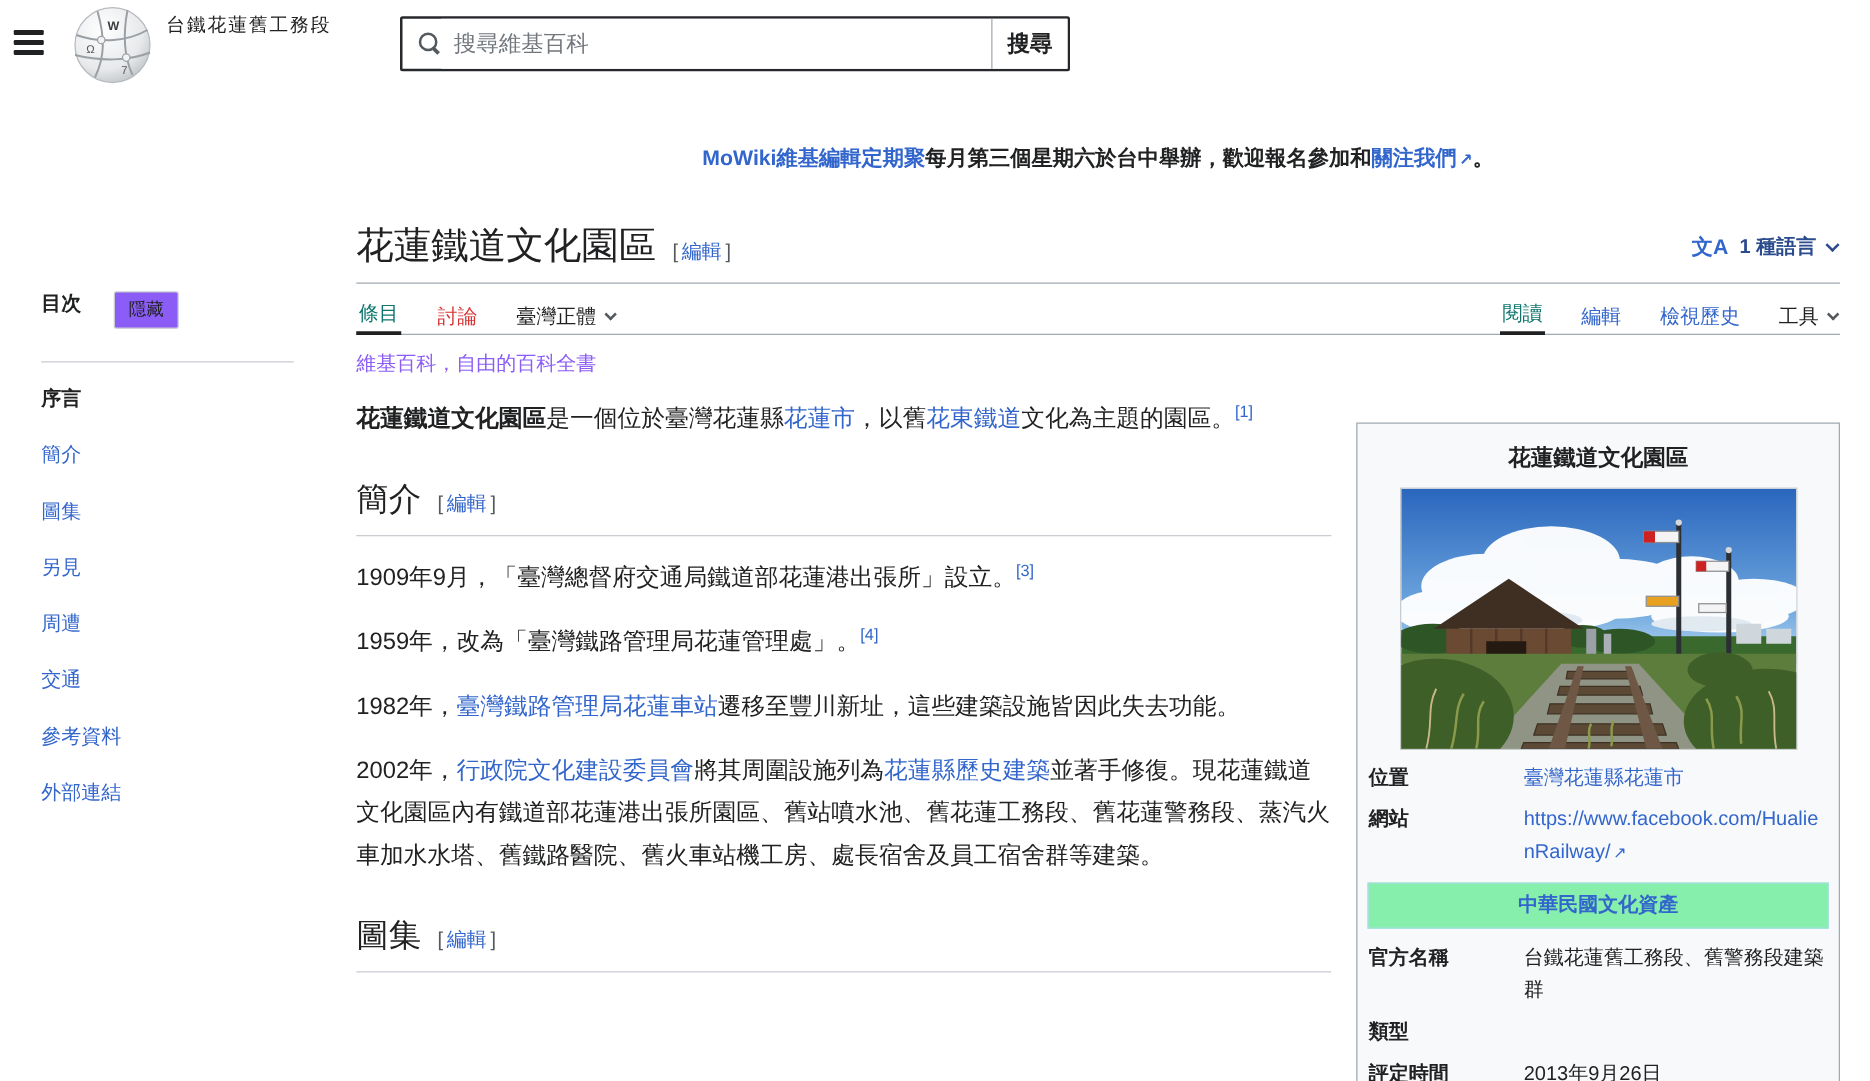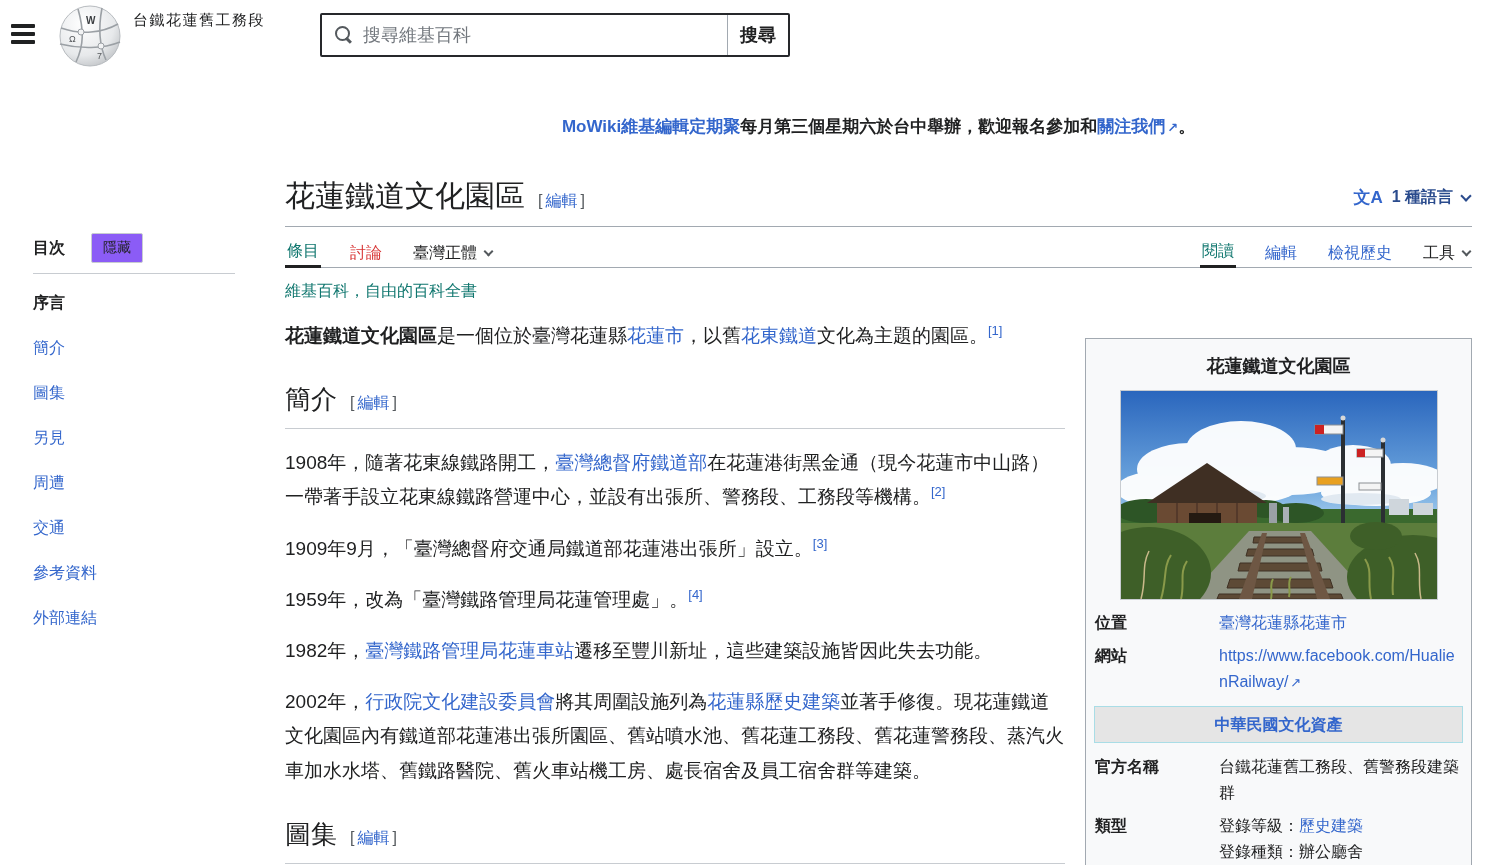--- a/index.html
+++ b/index.html
@@ -13,35 +13,35 @@
   .ext { color:#3366cc; font-size:13px; margin-left:2px; }
 
   
   .hdr { position:absolute; top:0; left:0; right:0; height:70px; background:#fff; }
   .hamburger { position:absolute; left:11px; top:24px; width:26px; height:22px; border:none; background:transparent; cursor:pointer; }
   .hamburger span { display:block; width:24px; height:3.5px; background:#202122; margin-bottom:4.5px; border-radius:1px; }
   .logo { position:absolute; left:57px; top:2px; display:flex; align-items:flex-start; cursor:pointer; }
   .logo-text { position:absolute; left:76px; top:6px; white-space:nowrap; }
   .wordmark { display:block; font-family:"Liberation Serif","DejaVu Serif",serif; font-size:32px; font-weight:bold; letter-spacing:3px; color:#000; }
   .site-sub { display:block; font-size:15px; margin-top:3px; letter-spacing:1.5px; color:#202122; }
-  .searchbar { position:absolute; left:320px; top:13px; width:470px; height:44px; border:2px solid #26282b; border-radius:2px; background:#fff; display:flex; align-items:center; }
+  .searchbar { position:absolute; left:320px; top:13px; width:536px; height:44px; border:2px solid #26282b; border-radius:2px; background:#fff; display:flex; align-items:center; }
   .mag { position:relative; width:18px; height:18px; margin-left:13px; flex:none; }
   .mag::before { content:""; position:absolute; left:0; top:0; width:11px; height:11px; border:2px solid #54595d; border-radius:50%; }
   .mag::after { content:""; position:absolute; left:12px; top:11px; width:2.5px; height:7px; background:#54595d; transform:rotate(-45deg); }
   .searchbar input { flex:1; height:100%; border:none; outline:none; font-size:18px; padding:0 10px; font-family:inherit; color:#202122; }
   .searchbar input::placeholder { color:#72777d; opacity:1; }
   .search-btn { width:61px; height:100%; border:none; border-left:1px solid #a2a9b1; background:#fff; font-size:18px; font-weight:bold; font-family:inherit; color:#202122; cursor:pointer; }
 
   
   .banner { position:absolute; top:115px; left:285px; width:1187px; text-align:center; font-size:17px; font-weight:bold; color:#202122; }
   .banner a { color:#3366cc; }
 
   
   .toc { position:absolute; left:33px; top:233px; width:202px; font-size:16px; }
-  .toc-head { display:flex; align-items:center; gap:26px; padding-bottom:10px; border-bottom:1px solid #c8ccd1; }
+  .toc-head { display:flex; gap:26px; padding-bottom:26px; border-bottom:1px solid #c8ccd1; }
   .toc-title { font-weight:bold; }
   .hide-btn { font-size:14px; font-family:inherit; background:#8b5cf6; border:1px solid #c8ccd1; border-radius:2px; padding:5px 11px; color:#202122; cursor:pointer; }
   .toc-list { margin-top:19px; }
   .toc-item { display:block; margin-bottom:24px; color:#3366cc; }
   .toc-item.active { color:#202122; font-weight:bold; }
 
   
   .page-h1 { position:absolute; left:285px; top:176px; font-size:30px; font-weight:normal; white-space:nowrap; }
   .editlink { font-size:16px; margin-left:10px; white-space:nowrap; }
   .editlink .bracket { color:#54595d; margin:0 3px; }
@@ -54,36 +54,36 @@
   .tab { display:inline-flex; align-items:center; gap:8px; margin-right:27px; padding:0 2px; cursor:pointer; height:30px; }
   .tabgroup.right .tab:last-child { margin-right:0;text-align:center; }
   .tab.active { color:#0f766e; border-bottom:3px solid #202122; }
   .tab.link { color:#3366cc; }
   .tab.red { color:#d73333; }
   .tab.plain { color:#202122; }
   .tab .chev { width:7px; height:7px; color:#54595d; }
 
   
   .article { position:absolute; left:285px; top:270px; width:780px; }
-  .sitetag { font-size:16px; color:#0f766e; margin:11px 0 0; }
+  .sitetag { font-size:16px; color:#8b5cf6; margin:11px 0 0; }
   .article p { font-size:19px; line-height:1.8; margin:17px 0; }
   .article sup { font-size:13px; line-height:0; }
   .sect { font-size:26px; font-weight:normal; margin-top:29px; padding-bottom:11px; border-bottom:1px solid #c8ccd1; }
   .sect .editlink { font-size:16px; }
   b { font-weight:bold; }
 
   
   .infobox { position:absolute; left:1085px; top:338px; width:387px; background:#f8f9fa; border:1px solid #a2a9b1; padding:4px 7px 10px; font-size:16px; line-height:1.6; }
   .ib-title { text-align:center; font-weight:bold; font-size:18px; padding:9px 0 8px; }
   .ib-img { width:318px; margin:1px auto 6px; border:1px solid #c8ccd1; background:#fff; cursor:pointer; }
   .ib-img svg { display:block; }
   .ib-row { display:flex; padding:4px 2px;gap:40px; }
   .ib-label { flex:0 0 84px; font-weight:bold; }
   .ib-value { flex:1; word-break:break-all; }
-  .ib-header { margin:7px 1px; background:#e5e5e5; border:1px solid #a9dde6; text-align:center; padding:5px 0; }
+  .ib-header { margin:7px 1px; background:#86efac; border:1px solid #a9dde6; text-align:center; padding:5px 0; }
   .ib-header a { font-weight:bold; }
 </style>
 </head>
 <body>
 
 <header class="hdr">
   <button class="hamburger" aria-label="menu">
     <span></span>
       <span></span>
       <span></span>
@@ -174,21 +174,20 @@
         <span class="chev"></span>
       </span>
     </div>
 </div>
 
 <main class="article">
   <div class="sitetag">維基百科，自由的百科全書</div>
   <div id="article-body">
       <p><b>花蓮鐵道文化園區</b><span>是一個位於臺灣花蓮縣</span><a class="wlink">花蓮市</a><span>，以舊</span><a class="wlink">花東鐵道</a><span>文化為主題的園區。</span><sup><a class="wlink">[1]</a></sup></p>
       <h2 class="sect"><span>簡介</span><span class="editlink"><span class="bracket">[</span><a class="wlink">編輯</a><span class="bracket">]</span></span></h2>
-      <p><span>1908年，隨著花東線鐵路開工，</span><a class="wlink">臺灣總督府鐵道部</a><span>在花蓮港街黑金通（現今花蓮市中山路）一帶著手設立花東線鐵路營運中心，並設有出張所、警務段、工務段等機構。</span><sup><a class="wlink">[2]</a></sup></p>
       <p><span>1909年9月，「臺灣總督府交通局鐵道部花蓮港出張所」設立。</span><sup><a class="wlink">[3]</a></sup></p>
       <p><span>1959年，改為「臺灣鐵路管理局花蓮管理處」。</span><sup><a class="wlink">[4]</a></sup></p>
       <p><span>1982年，</span><a class="wlink">臺灣鐵路管理局花蓮車站</a><span>遷移至豐川新址，這些建築設施皆因此失去功能。</span></p>
       <p><span>2002年，</span><a class="wlink">行政院文化建設委員會</a><span>將其周圍設施列為</span><a class="wlink">花蓮縣歷史建築</a><span>並著手修復。現花蓮鐵道文化園區內有鐵道部花蓮港出張所園區、舊站噴水池、舊花蓮工務段、舊花蓮警務段、蒸汽火車加水水塔、舊鐵路醫院、舊火車站機工房、處長宿舍及員工宿舍群等建築。</span></p>
       <h2 class="sect"><span>圖集</span><span class="editlink"><span class="bracket">[</span><a class="wlink">編輯</a><span class="bracket">]</span></span></h2>
     </div>
 </main>
 
 <aside class="infobox">
   <div class="ib-title">花蓮鐵道文化園區</div>
@@ -290,23 +289,19 @@
         <div class="ib-label">網站</div>
         <div class="ib-value"><a class="wlink">https://www.facebook.com/HualienRailway/</a><span class="ext">↗</span></div>
       </div>
       <div class="ib-header"><a class="wlink">中華民國文化資產</a></div>
       <div class="ib-row">
         <div class="ib-label">官方名稱</div>
         <div class="ib-value"><span>台鐵花蓮舊工務段、舊警務段建築群</span></div>
       </div>
       <div class="ib-row">
         <div class="ib-label">類型</div>
-        <div class="ib-value">
-          <div><span>登錄等級：</span><a class="wlink">歷史建築</a></div>
-          <div><span>登錄種類：辦公廳舍</span></div>
-        </div>
       </div>
       <div class="ib-row">
         <div class="ib-label">評定時間</div>
         <div class="ib-value"><span>2013年9月26日</span></div>
       </div>
     </div>
 </aside>
 
 </body></html>

